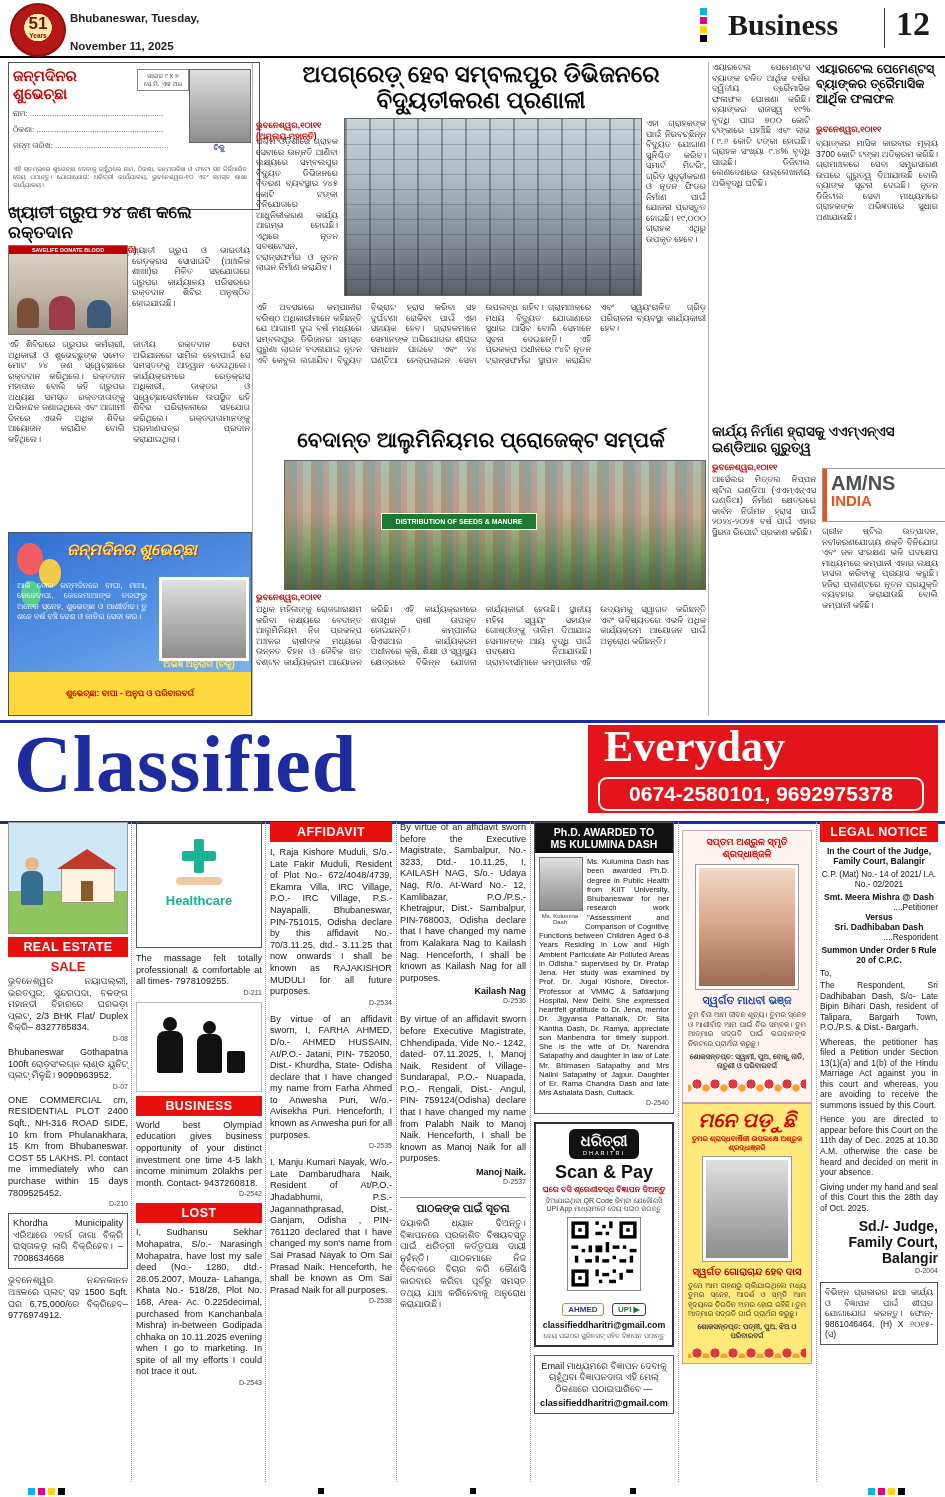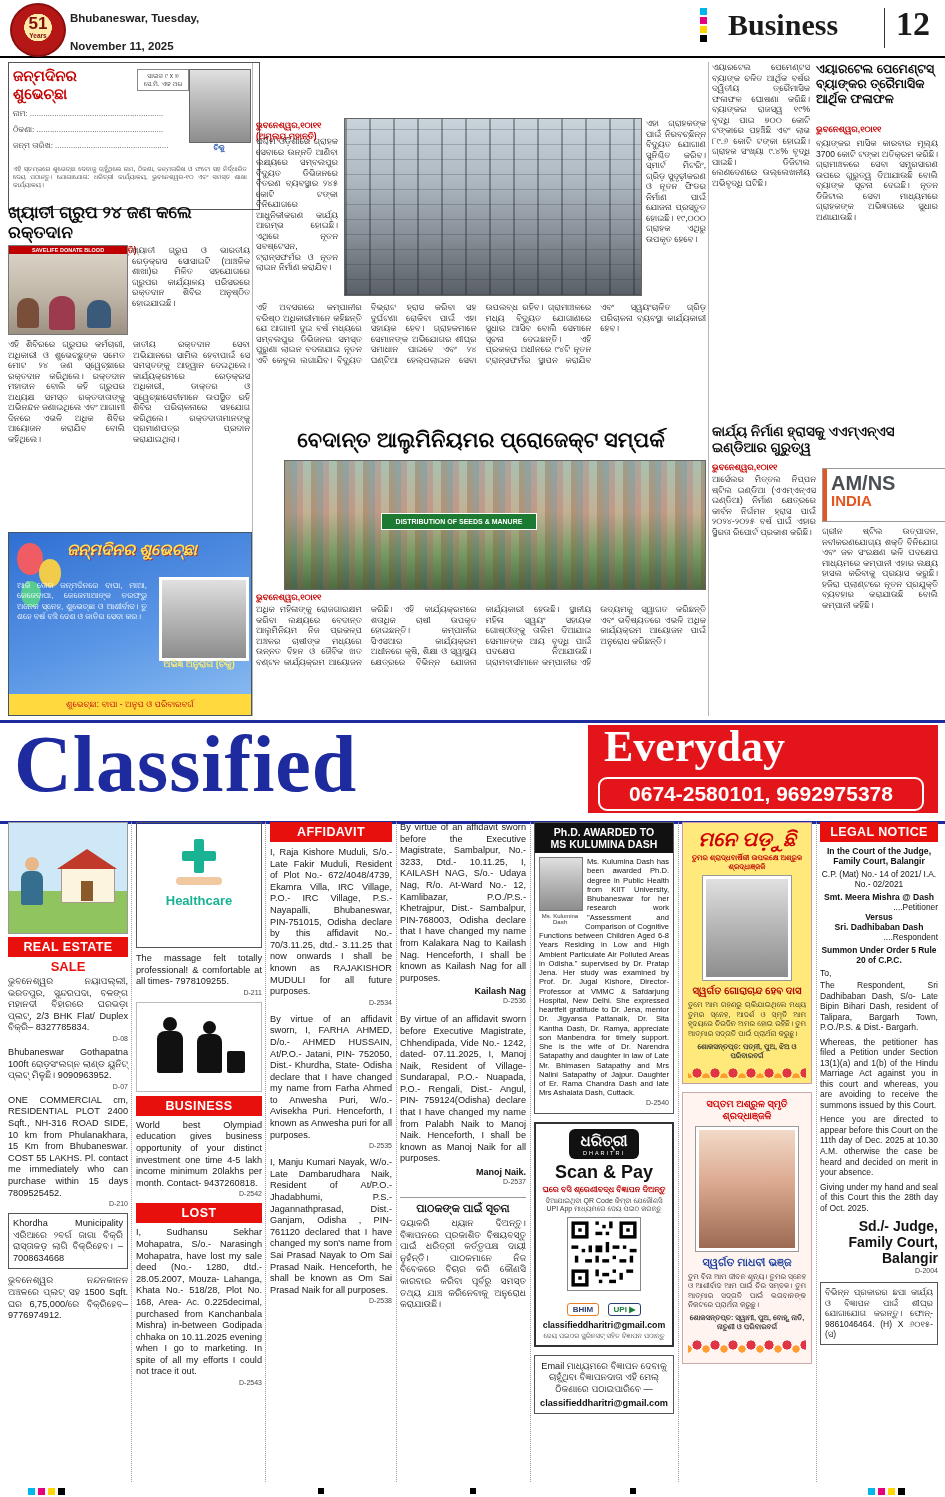--- a/index.html
+++ b/index.html
@@ -87,24 +87,25 @@
   </div>
 
   <div class="abs" style="left:8px;top:532px;width:242px;height:182px;background:linear-gradient(160deg,#2f6fd2 0%,#5b97e6 55%,#8fc0f2 100%);border:1px solid #456;overflow:hidden;">
     <div class="balloon" style="left:8px;top:10px;width:26px;height:32px;background:#ff5a5a;"></div>
     <div class="balloon" style="left:30px;top:26px;width:22px;height:28px;background:#ffd23e;"></div>
     <div class="balloon" style="left:12px;top:48px;width:20px;height:26px;background:#58d38c;"></div>
     <div class="serif" style="position:absolute;left:58px;top:8px;width:176px;font-size:16px;font-weight:bold;font-style:italic;color:#ffe354;text-shadow:1px 1px 0 #a33;">ଜନ୍ମଦିନର ଶୁଭେଚ୍ଛା</div>
     <div class="abs ph-port" style="left:150px;top:44px;width:84px;height:78px;border:3px solid #fff;"></div>
     <div style="position:absolute;left:140px;top:126px;width:100px;font-size:9px;font-weight:bold;color:#ffec6e;text-align:center;">ଅଭିଜ୍ଞ ଅନୁରାଗ (ଚିକୁ)</div>
     <div style="position:absolute;left:8px;top:48px;width:130px;font-size:8px;line-height:1.3;color:#fff;text-align:justify;">ଆଜି ତୋର ଜନ୍ମଦିନରେ ବାପା, ମାଆ, ଜେଜେବାପା, ଜେଜେମାଆଙ୍କ ତରଫରୁ ଅନେକ ସ୍ନେହ, ଶୁଭେଚ୍ଛା ଓ ଆଶୀର୍ବାଦ। ତୁ ଶହେ ବର୍ଷ ବଞ୍ଚି ଦେଶ ଓ ଜାତିର ସେବା କର।</div>
-    <div style="position:absolute;left:0;bottom:0;width:242px;background:#ffd93e;color:#b00;font-size:8.5px;font-weight:normal;text-align:center;padding:5px 0;">ଶୁଭେଚ୍ଛା: ବାପା - ଅନୁପ ଓ ପରିବାରବର୍ଗ</div>
+    <div style="position:absolute;left:0;bottom:0;width:242px;background:#ffd93e;color:#b00;font-size:8.5px;font-weight:bold;text-align:center;padding:16px 0;">ଶୁଭେଚ୍ଛା: ବାପା - ଅନୁପ ଓ ପରିବାରବର୍ଗ</div>
   </div>
 
   <div class="abs" style="left:256px;top:62px;width:450px;height:364px;">
+    <div class="hl center" style="font-size:23px;line-height:1.12;">ଅପଗ୍ରେଡ଼୍ ହେବ ସମ୍ବଲପୁର ଡିଭିଜନରେ ବିଦ୍ୟୁତୀକରଣ ପ୍ରଣାଳୀ</div>
     <div class="dl" style="position:absolute;left:0;top:58px;width:84px;">ଭୁବନେଶ୍ୱର,୧୦ା୧୧ (ଅମୃଲ୍ୟ ମହାନ୍ତି)</div>
     <div class="abs ph-sub" style="left:88px;top:56px;width:296px;height:176px;border:1px solid #666;"></div>
     <div class="t8 ovh" style="position:absolute;left:0;top:74px;width:82px;height:160px;">ପଶ୍ଚିମ ଓଡ଼ିଶାରେ ଗ୍ରାହକ ସେବାରେ ଉନ୍ନତି ଆଣିବା ଲକ୍ଷ୍ୟରେ ସମ୍ବଲପୁର ବିଦ୍ୟୁତ ଡିଭିଜନରେ ବିତରଣ ବ୍ୟବସ୍ଥାର ୨୪୫ କୋଟି ଟଙ୍କା ବିନିଯୋଗରେ ଆଧୁନିକୀକରଣ କାର୍ଯ୍ୟ ଆରମ୍ଭ ହୋଇଛି। ଏଥିରେ ନୂତନ ସବଷ୍ଟେସନ, ଟ୍ରାନ୍ସଫର୍ମର ଓ ନୂତନ ଲାଇନ ନିର୍ମାଣ କରାଯିବ।</div>
     <div class="t8 ovh" style="position:absolute;left:390px;top:56px;width:60px;height:178px;">ଏହା ଗ୍ରାହକଙ୍କ ପାଇଁ ନିରବଚ୍ଛିନ୍ନ ବିଦ୍ୟୁତ ଯୋଗାଣ ସୁନିଶ୍ଚିତ କରିବ। ସ୍ମାର୍ଟ ମିଟରିଂ, ଗ୍ରିଡ଼ ସୁଦୃଢ଼ୀକରଣ ଓ ନୂତନ ଫିଡର ନିର୍ମାଣ ପାଇଁ ଯୋଜନା ପ୍ରସ୍ତୁତ ହୋଇଛି। ୧୯,୦୦୦ ଗ୍ରାହକ ଏଥିରୁ ଉପକୃତ ହେବେ।</div>
     <div class="t8 ovh" style="position:absolute;left:0;top:240px;width:450px;height:122px;column-count:4;column-gap:9px;">ଏହି ଅବସରରେ କମ୍ପାନୀର ବରିଷ୍ଠ ଅଧିକାରୀମାନେ କହିଛନ୍ତି ଯେ ଆଗାମୀ ଦୁଇ ବର୍ଷ ମଧ୍ୟରେ ସମ୍ବଲପୁର ଡିଭିଜନର ସମସ୍ତ ପୁରୁଣା ଲାଇନ ବଦଳାଯାଇ ନୂତନ ଏବି କେବୁଲ ଲଗାଯିବ। ବିଦ୍ୟୁତ ବିଭ୍ରାଟ ହ୍ରାସ କରିବା ସହ ଦୁର୍ଘଟଣା ରୋକିବା ପାଇଁ ଏହା ସହାୟକ ହେବ। ଗ୍ରାହକମାନେ ସେମାନଙ୍କ ଅଭିଯୋଗର ଶୀଘ୍ର ସମାଧାନ ପାଇବେ ଏବଂ ୨୪ ଘଣ୍ଟିଆ ହେଲ୍ପଲାଇନ ସେବା ଉପଲବ୍ଧ ରହିବ। ଗ୍ରାମାଞ୍ଚଳରେ ମଧ୍ୟ ବିଦ୍ୟୁତ ଯୋଗାଣରେ ସୁଧାର ଆସିବ ବୋଲି ସେମାନେ ସୂଚନା ଦେଇଛନ୍ତି। ଏହି ପ୍ରକଳ୍ପ ଅଧୀନରେ ୯୪ଟି ନୂତନ ଟ୍ରାନ୍ସଫର୍ମର ସ୍ଥାପନ କରାଯିବ ଏବଂ ସ୍ୱୟଂଚାଳିତ ଗ୍ରିଡ଼ ପରିଚାଳନା ବ୍ୟବସ୍ଥା କାର୍ଯ୍ୟକାରୀ ହେବ।</div>
   </div>
 
   <div class="abs" style="left:256px;top:428px;width:450px;height:288px;">
     <div class="hl center" style="font-size:21px;">ବେଦାନ୍ତ ଆଲୁମିନିୟମର ପ୍ରୋଜେକ୍ଟ ସମ୍ପର୍କ</div>
     <div class="abs ph-crowd" style="left:28px;top:32px;width:420px;height:128px;border:1px solid #666;">
@@ -273,50 +274,50 @@
         <rect x="18" y="11" width="1" height="2" fill="#000"></rect>
           <rect x="8" y="15" width="1" height="2" fill="#000"></rect>
           <rect x="10" y="16" width="2" height="1" fill="#000"></rect>
         <rect x="13" y="15" width="1" height="1" fill="#000"></rect>
           <rect x="15" y="16" width="1" height="2" fill="#000"></rect>
           <rect x="17" y="15" width="2" height="1" fill="#000"></rect>
         <rect x="12" y="18" width="2" height="1" fill="#000"></rect>
           <rect x="9" y="18" width="1" height="1" fill="#000"></rect>
       </svg>
       <div style="margin-top:3px;">
-        <span style="display:inline-block;border:1px solid #e67e22;color:#2c3e70;font-size:8px;font-weight:bold;padding:1px 5px;border-radius:3px;">BHIM</span>
+        <span style="display:inline-block;border:1px solid #e67e22;color:#2c3e70;font-size:8px;font-weight:bold;padding:1px 5px;border-radius:3px;">AHMED</span>
         <span style="display:inline-block;border:1px solid #2c3e70;color:#1a7a3a;font-size:8px;font-weight:bold;padding:1px 5px;border-radius:3px;margin-left:4px;">UPI ▶</span>
       </div>
       <div style="font-size:8.8px;font-weight:bold;color:#111;margin-top:4px;">classifieddharitri@gmail.com</div>
       <div style="font-size:6.8px;color:#444;margin-top:2px;">ଦେୟ ପଇଠର ସ୍କ୍ରିନସଟ୍ ସହିତ ବିଜ୍ଞାପନ ପଠାନ୍ତୁ</div>
     </div>
 
     <div class="box" style="margin-top:8px;padding:5px;text-align:center;">
       <div class="t9" style="text-align:center;">Email ମାଧ୍ୟମରେ ବିଜ୍ଞାପନ ଦେବାକୁ ଚାହୁଁଥିବା ବିଜ୍ଞାପନଦାତା ଏହି ମେଲ୍ ଠିକଣାରେ ପଠାଇପାରିବେ —</div>
       <div style="font-size:9.2px;font-weight:bold;margin-top:3px;">classifieddharitri@gmail.com</div>
     </div>
   </div>
 
   <div class="abs" style="left:682px;top:822px;width:130px;">
+    <div style="background:#fff4f0;border:1px solid #caa;padding:5px;text-align:center;margin-top:8px;">
+      <div style="font-size:9.5px;font-weight:bold;color:#d00000;">ସପ୍ତମ ଅଶ୍ରୁଳ ସ୍ମୃତି ଶ୍ରଦ୍ଧାଞ୍ଜଳି</div>
+      <div class="ph-port-c" style="width:96px;height:118px;margin:5px auto;border:3px solid #fff;box-shadow:0 0 0 1px #999;"></div>
+      <div style="font-size:11px;font-weight:bold;color:#1b3fa0;">ସ୍ୱର୍ଗତ ମାଧବୀ ଭଞ୍ଜ</div>
+      <div style="font-size:7.4px;line-height:1.3;text-align:justify;margin-top:3px;color:#222;">ତୁମ ବିନା ଆମ ଜୀବନ ଶୂନ୍ୟ। ତୁମର ସ୍ନେହ ଓ ଆଶୀର୍ବାଦ ଆମ ପାଇଁ ଚିର ସମ୍ବଳ। ତୁମ ଆତ୍ମାର ସଦ୍‌ଗତି ପାଇଁ ଭଗବାନଙ୍କ ନିକଟରେ ପ୍ରାର୍ଥନା କରୁଛୁ।</div>
+      <div style="font-size:7.2px;font-weight:bold;margin-top:3px;color:#333;">ଶୋକସନ୍ତପ୍ତ: ସ୍ୱାମୀ, ପୁଅ, ବୋହୂ, ନାତି, ନାତୁଣୀ ଓ ପରିବାରବର୍ଗ</div>
+      <div class="flowers" style="height:22px;margin-top:5px;"></div>
+    </div>
     <div style="background:#ffe97a;border:1px solid #c9a;padding:5px;text-align:center;">
       <div class="serif" style="font-size:20px;font-weight:bold;font-style:italic;color:#d00000;">ମନେ ପଡ଼ୁଛି</div>
       <div style="font-size:7.2px;color:#b00;font-weight:bold;margin-top:2px;">ତୁମର ଶ୍ରାଦ୍ଧବାର୍ଷିକୀ ଉପଲକ୍ଷେ ଅଶ୍ରୁଳ ଶ୍ରଦ୍ଧାଞ୍ଜଳି</div>
       <div class="ph-port" style="width:82px;height:98px;margin:5px auto;border:3px solid #fff;box-shadow:0 0 0 1px #999;"></div>
       <div style="font-size:10px;font-weight:bold;color:#b00000;">ସ୍ୱର୍ଗତ ଗୋରାଚାନ୍ଦ ହେବ ଦାସ</div>
       <div style="font-size:7.4px;line-height:1.3;text-align:justify;margin-top:3px;color:#222;">ତୁମେ ଆମ ଗହଣରୁ ଚାଲିଯାଇଥିଲେ ମଧ୍ୟ ତୁମର ସ୍ନେହ, ଆଦର୍ଶ ଓ ସ୍ମୃତି ଆମ ହୃଦୟରେ ଚିରଦିନ ଅମର ହୋଇ ରହିଛି। ତୁମ ଆତ୍ମାର ସଦ୍‌ଗତି ପାଇଁ ପ୍ରାର୍ଥନା କରୁଛୁ।</div>
       <div style="font-size:7.2px;font-weight:bold;margin-top:3px;color:#333;">ଶୋକସନ୍ତପ୍ତ: ପତ୍ନୀ, ପୁଅ, ଝିଅ ଓ ପରିବାରବର୍ଗ</div>
       <div class="flowers" style="height:14px;margin-top:4px;"></div>
-    </div>
-    <div style="background:#fff4f0;border:1px solid #caa;padding:5px;text-align:center;margin-top:8px;">
-      <div style="font-size:9.5px;font-weight:bold;color:#d00000;">ସପ୍ତମ ଅଶ୍ରୁଳ ସ୍ମୃତି ଶ୍ରଦ୍ଧାଞ୍ଜଳି</div>
-      <div class="ph-port-c" style="width:96px;height:118px;margin:5px auto;border:3px solid #fff;box-shadow:0 0 0 1px #999;"></div>
-      <div style="font-size:11px;font-weight:bold;color:#1b3fa0;">ସ୍ୱର୍ଗତ ମାଧବୀ ଭଞ୍ଜ</div>
-      <div style="font-size:7.4px;line-height:1.3;text-align:justify;margin-top:3px;color:#222;">ତୁମ ବିନା ଆମ ଜୀବନ ଶୂନ୍ୟ। ତୁମର ସ୍ନେହ ଓ ଆଶୀର୍ବାଦ ଆମ ପାଇଁ ଚିର ସମ୍ବଳ। ତୁମ ଆତ୍ମାର ସଦ୍‌ଗତି ପାଇଁ ଭଗବାନଙ୍କ ନିକଟରେ ପ୍ରାର୍ଥନା କରୁଛୁ।</div>
-      <div style="font-size:7.2px;font-weight:bold;margin-top:3px;color:#333;">ଶୋକସନ୍ତପ୍ତ: ସ୍ୱାମୀ, ପୁଅ, ବୋହୂ, ନାତି, ନାତୁଣୀ ଓ ପରିବାରବର୍ଗ</div>
-      <div class="flowers" style="height:22px;margin-top:5px;"></div>
     </div>
   </div>
 
   <div class="abs" style="left:820px;top:822px;width:118px;">
     <div class="bar">LEGAL NOTICE</div>
     <div style="margin-top:4px;">
       <div class="center" style="font-size:8.6px;font-weight:bold;">In the Court of the Judge, Family Court, Balangir</div>
       <div class="center" style="font-size:8.4px;margin-top:3px;">C.P. (Mat) No.- 14 of 2021/ I.A. No.- 02/2021</div>
       <div class="center" style="font-size:8.6px;font-weight:bold;margin-top:3px;">Smt. Meera Mishra @ Dash</div>
       <div style="font-size:8.4px;text-align:right;">....Petitioner</div>

